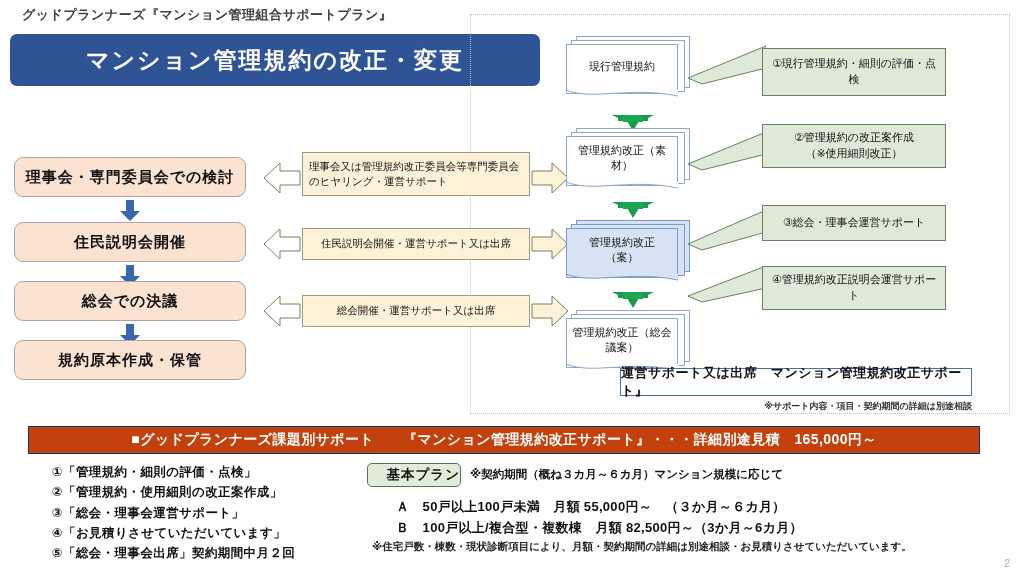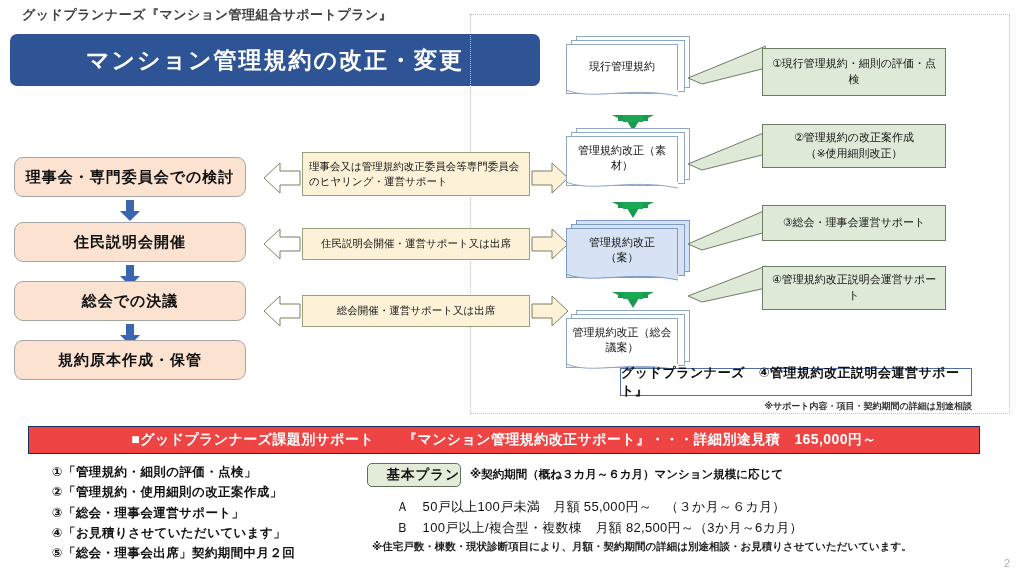--- a/index.html
+++ b/index.html
@@ -86,21 +86,21 @@
     font-size:13px;font-weight:bold;color:#111;letter-spacing:.5px;
   }
   #support-note{
     left:620px;top:400px;width:352px;text-align:right;
     font-size:9px;color:#333;font-weight:bold;
   }
 
   
   #banner{
     left:28px;top:426px;width:952px;height:28px;
-    background:#ef4444;border:1px solid #17305e;
+    background:#c2410c;border:1px solid #17305e;
     display:flex;align-items:center;justify-content:center;
   }
   #banner .t{
     color:#ffffff;font-size:14px;font-weight:bold;letter-spacing:.4px;white-space:nowrap;
   }
 
   
   #svc-list{left:34px;top:462px;width:310px;margin-left:18px;}
   #svc-list .li{
     font-size:12.5px;font-weight:bold;color:#111;line-height:1.62;
@@ -111,21 +111,21 @@
   #plan-badge{
     left:367px;top:463px;width:94px;height:24px;
     background:#e2ecd9;border:1px solid #5d6f55;border-radius:5px;
     display:flex;align-items:center;justify-content:flex-end;
     font-size:13.5px;font-weight:bold;color:#111;letter-spacing:1px;
   }
   #plan-note{
     left:470px;top:467px;font-size:11.5px;font-weight:bold;color:#111;white-space:nowrap;
   }
   .plan-row{
-    left:396px;font-size:13px;font-weight:normal;color:#111;white-space:nowrap;letter-spacing:.3px;
+    left:396px;font-size:13px;font-weight:bold;color:#111;white-space:nowrap;letter-spacing:.3px;
   }
   #plan-footnote{
     left:372px;top:540px;font-size:10.5px;font-weight:bold;color:#222;white-space:nowrap;
   }
 
   
   #page-no{
     right:14px;bottom:6px;font-size:11px;color:#b0b0b0;
   }
 </style>
@@ -309,21 +309,21 @@
 （※使用細則改正）</span>
 </div>
 <div class="abs callout" style="top:205px;height:36px;white-space:pre-line">
   <span>③総会・理事会運営サポート</span>
 </div>
 <div class="abs callout" style="top:266px;height:44px;white-space:pre-line">
   <span>④管理規約改正説明会運営サポート</span>
 </div>
 
 <div class="abs" id="support-box">
-  <span>グッドプランナーズ　④管理規約改正説明会運営サポート』</span>
+  <span>運営サポート又は出席　マンション管理規約改正サポート』</span>
 </div>
 <div class="abs" id="support-note">※サポート内容・項目・契約期間の詳細は別途相談</div>
 
 <div class="abs" id="banner">
   <span class="t">■グッドプランナーズ課題別サポート　　『マンション管理規約改正サポート』・・・詳細別途見積　165,000円～</span>
 </div>
 
 <div class="abs" id="svc-list">
   <div class="li">①「管理規約・細則の評価・点検」</div>
   <div class="li">②「管理規約・使用細則の改正案作成」</div>

